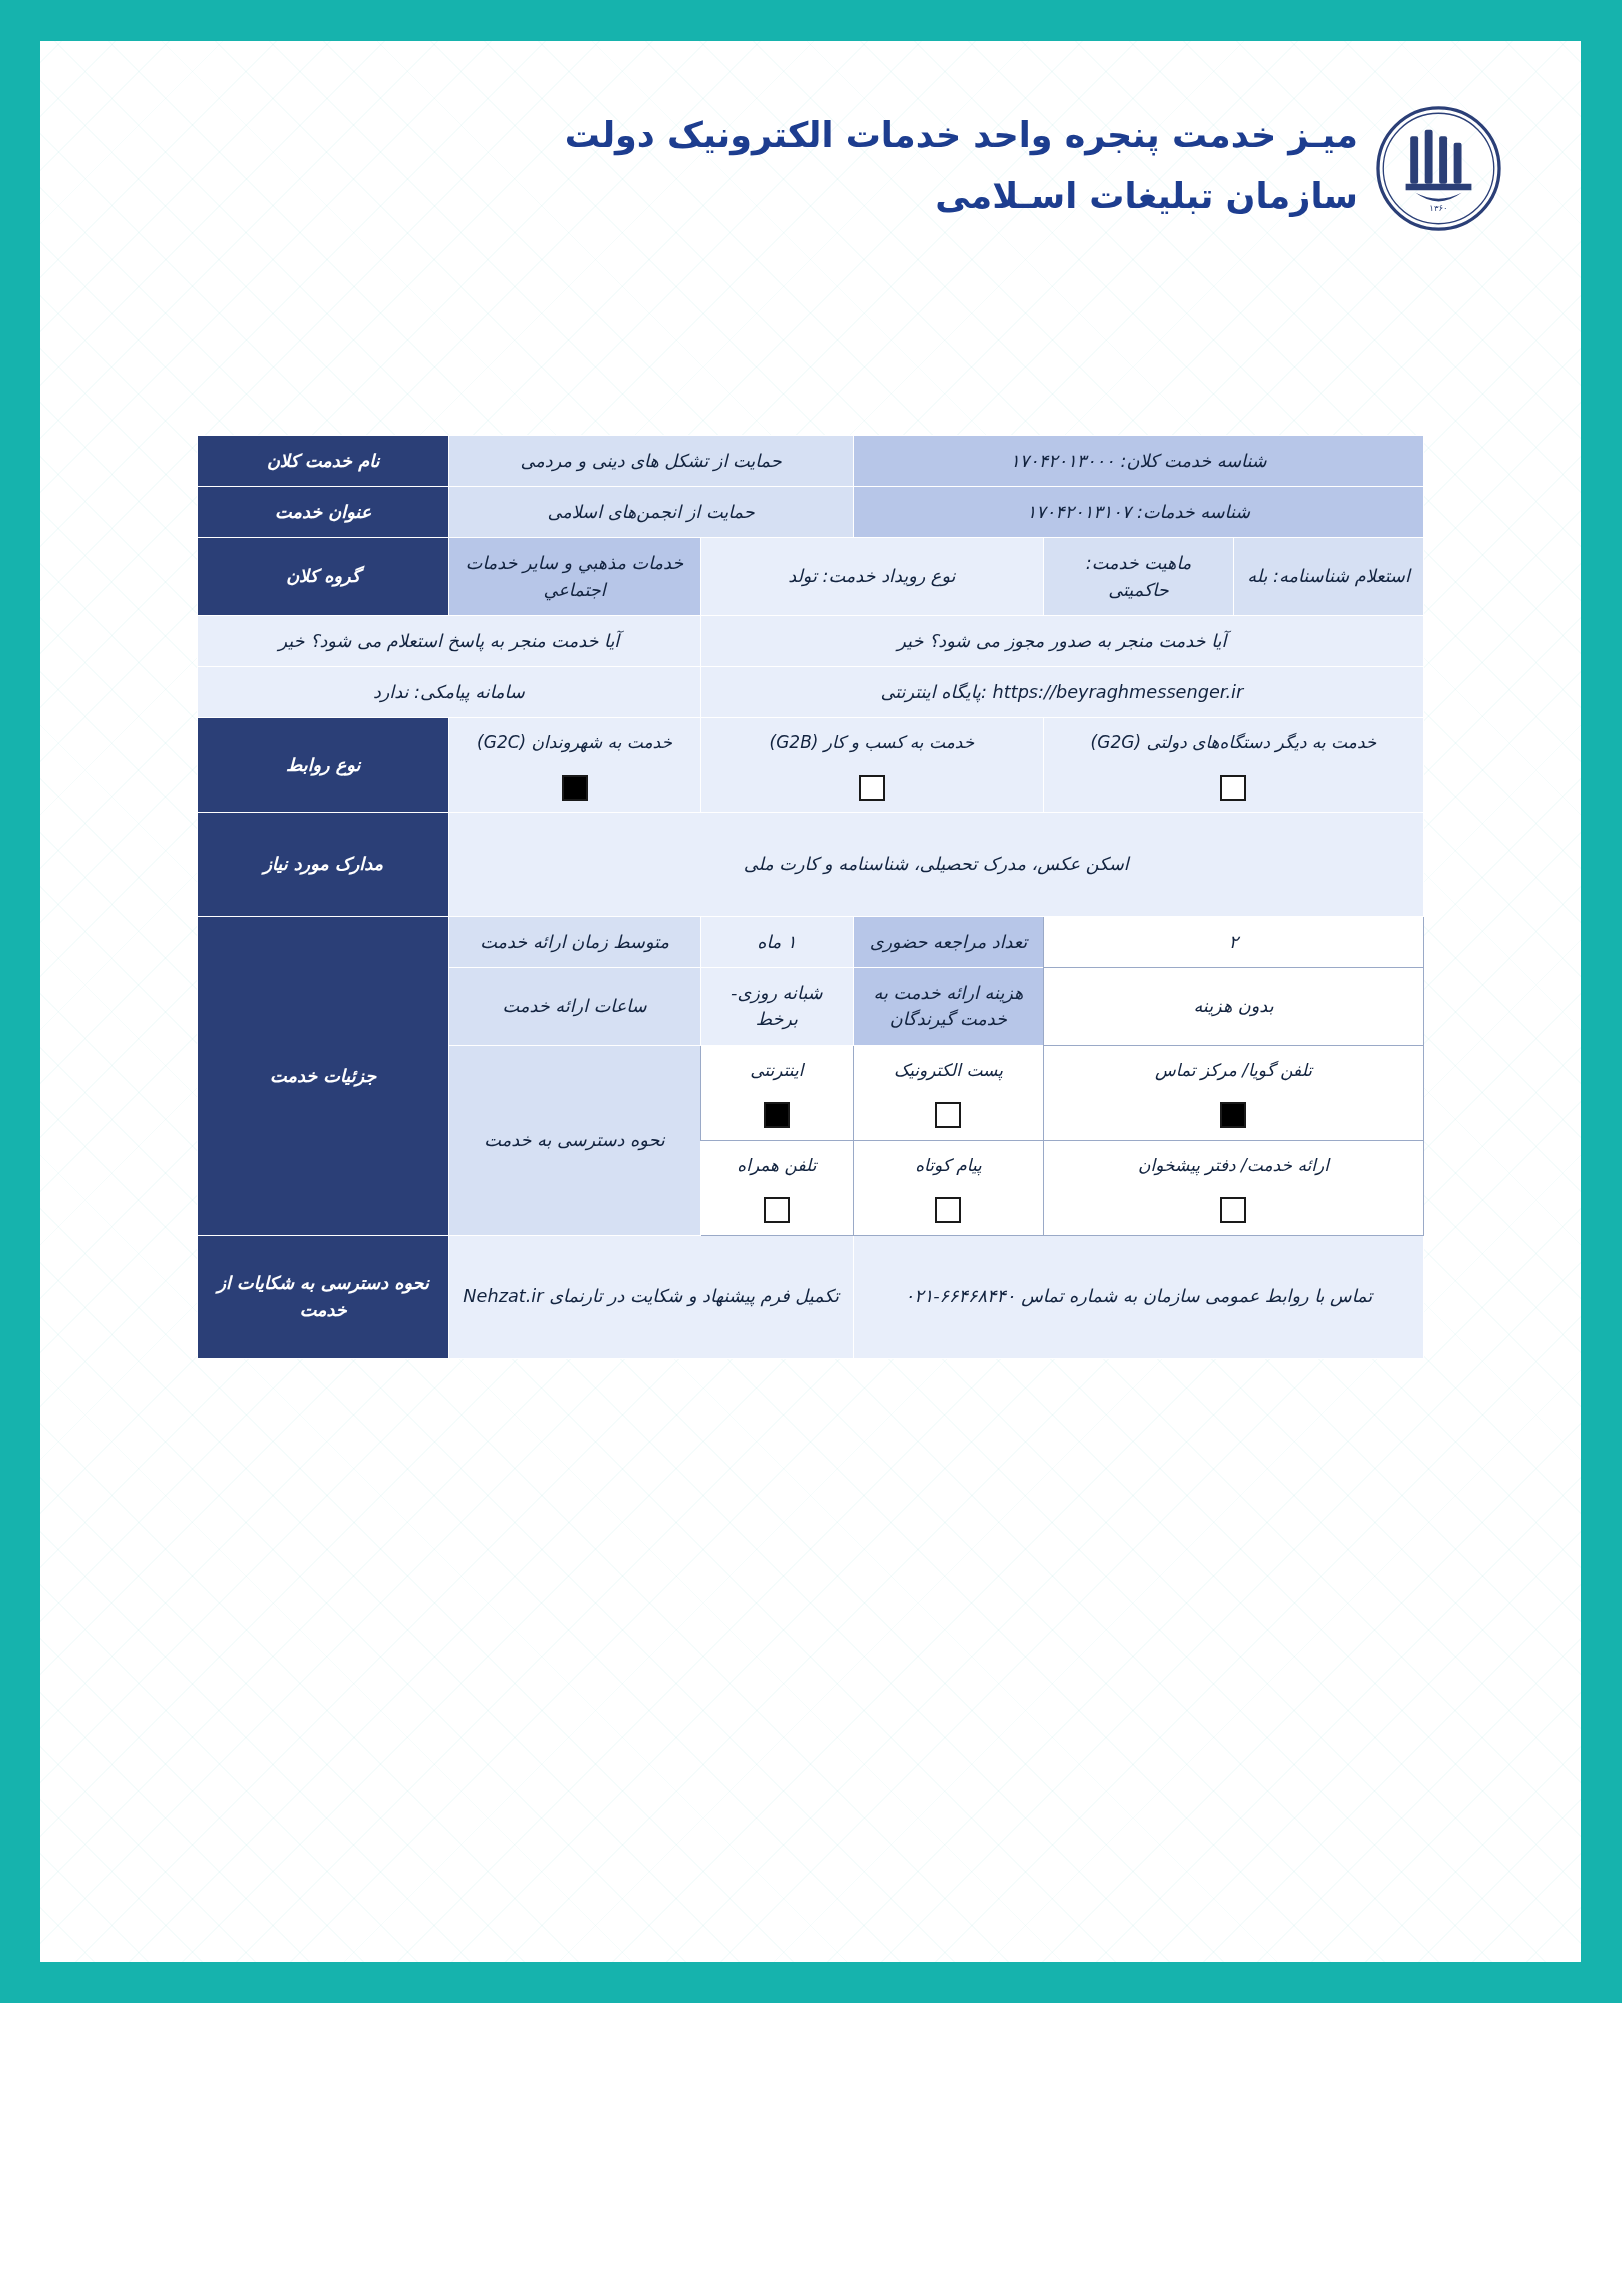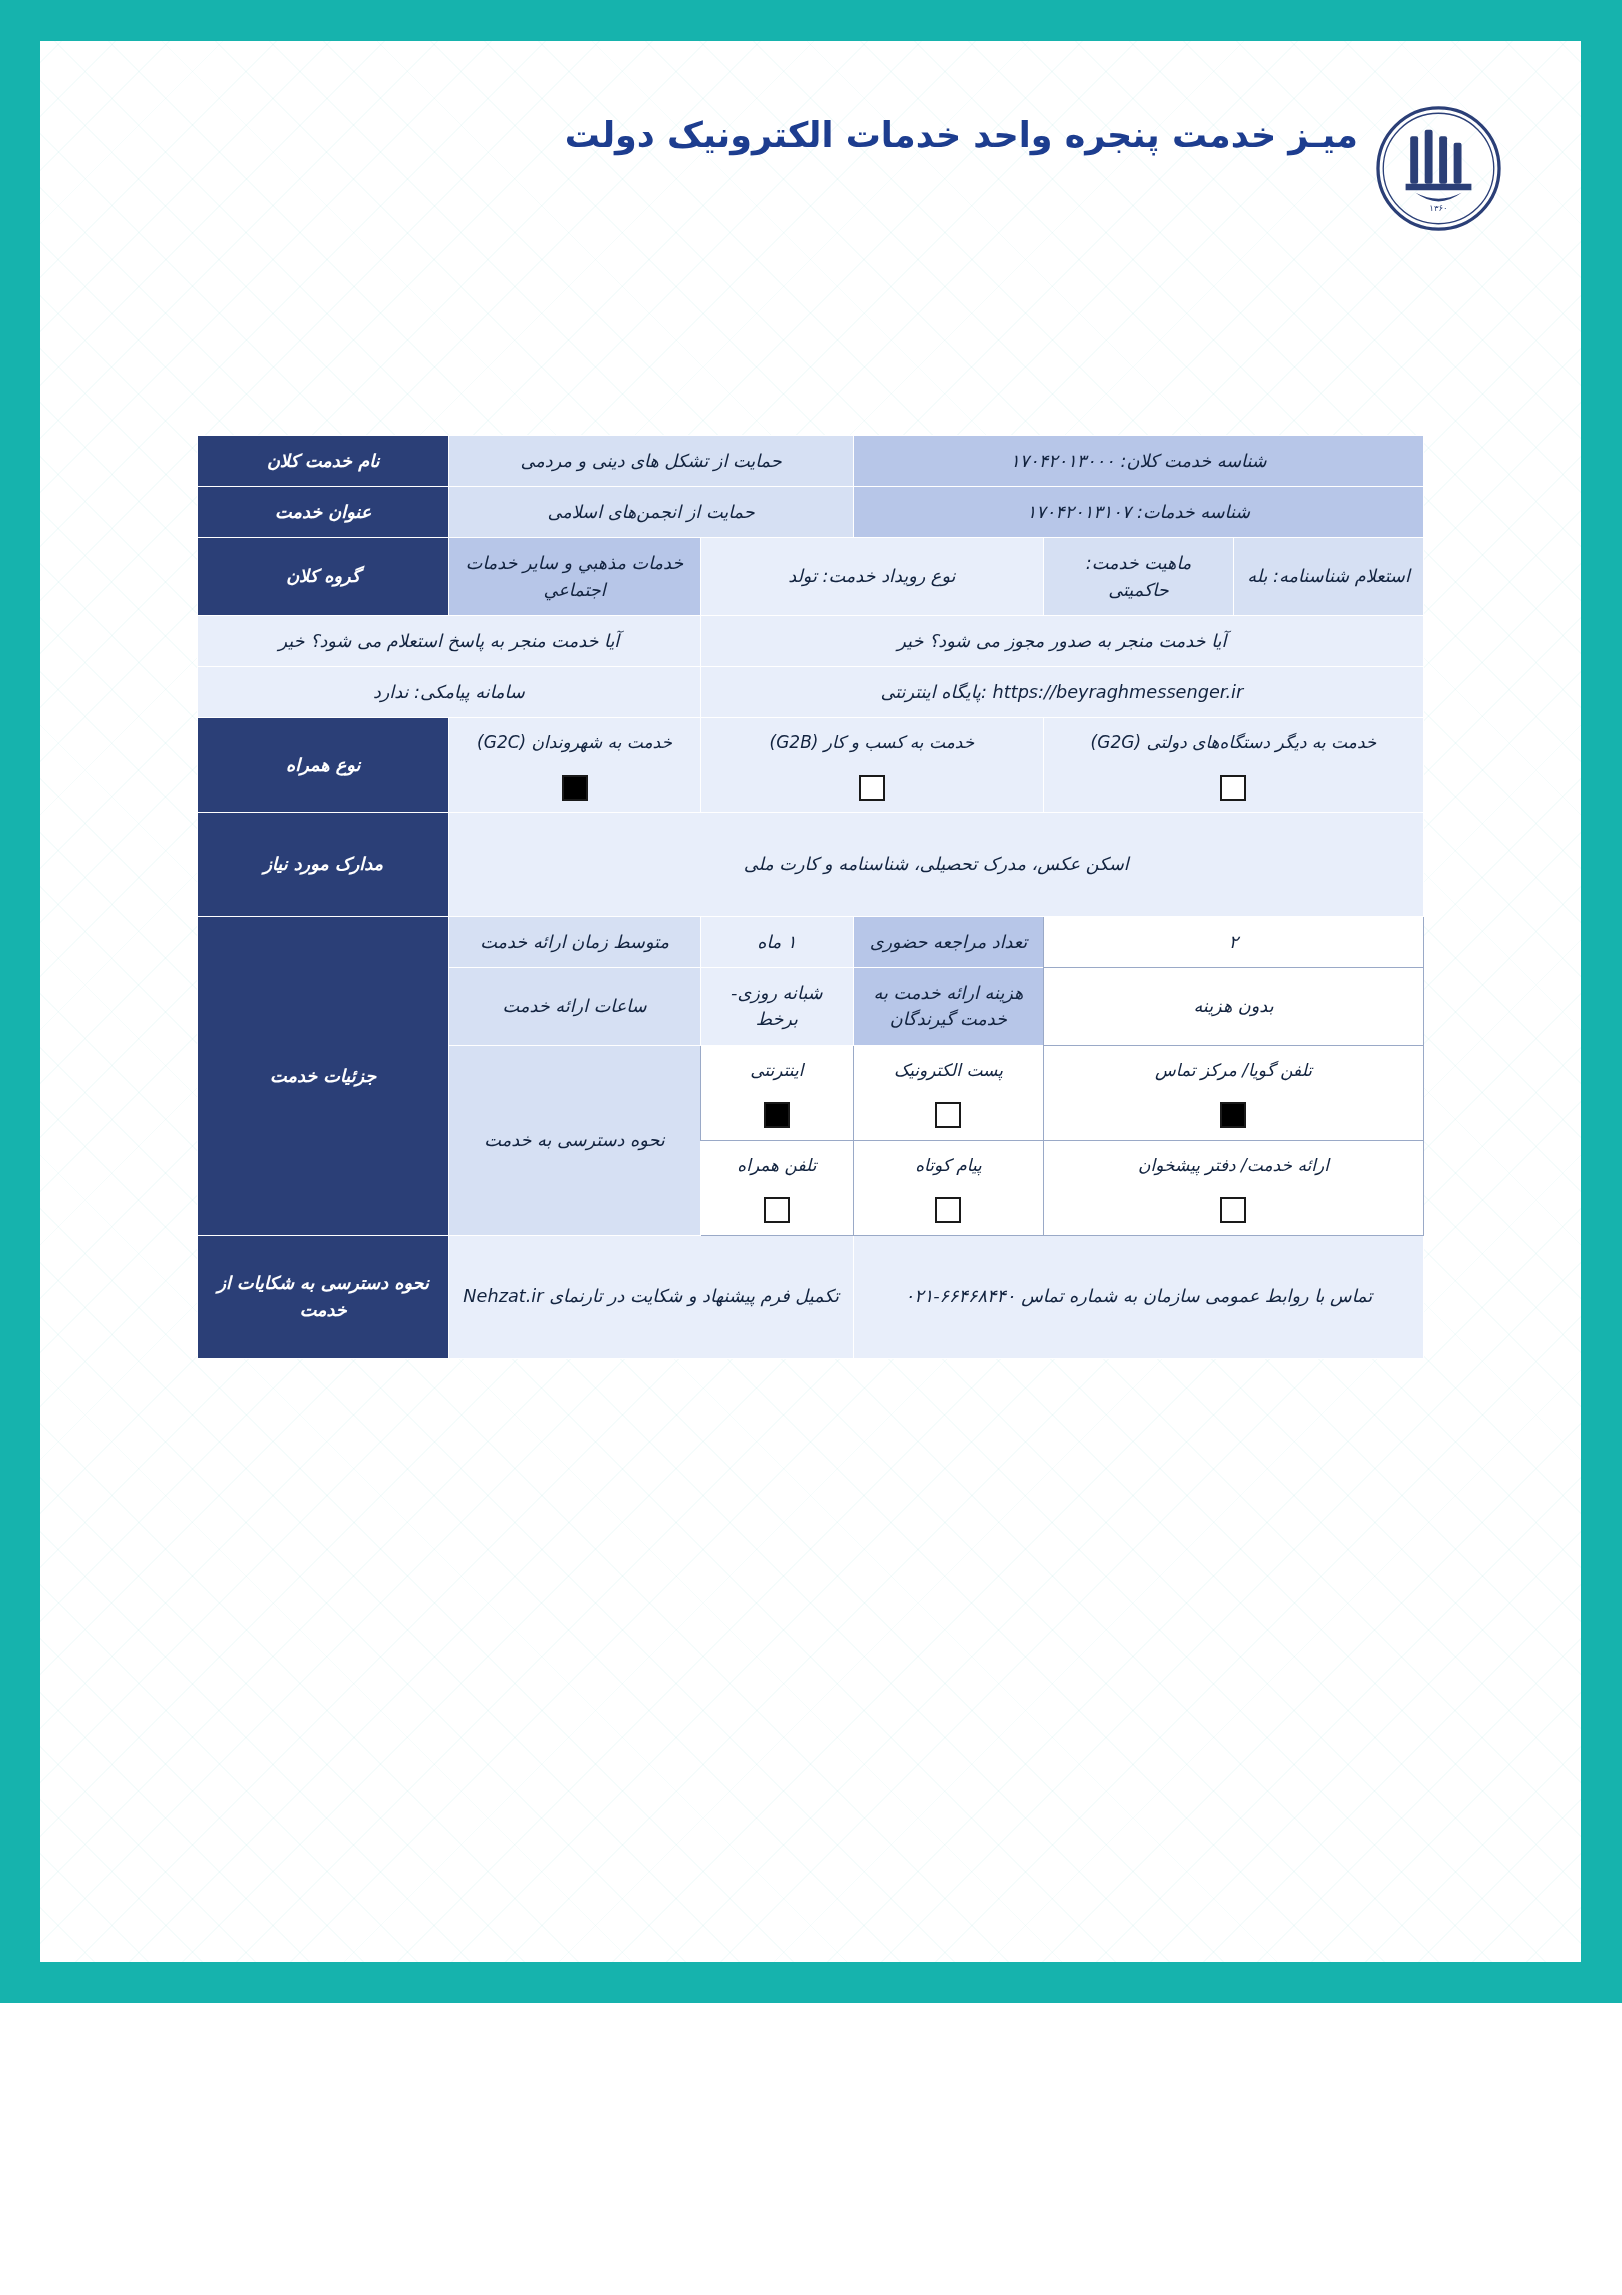--- a/index.html
+++ b/index.html
@@ -127,20 +127,21 @@
 </style>
 </head>
 <body>
 
 <div class="page">
   <div class="inner">
 
     <div class="header">
       <div class="header-text">
         <div class="title-1">میـز خدمت پنجره واحد خدمات الکترونیک دولت</div>
+        <div class="title-2">سازمان تبلیغات اسـلامی</div>
       </div>
       <div class="logo">
         <svg viewBox="0 0 190 190" width="125" height="125" aria-hidden="true">
           <circle cx="95" cy="95" r="92" fill="none" stroke="#2b3f77" stroke-width="5"></circle>
           <circle cx="95" cy="95" r="84" fill="none" stroke="#2b3f77" stroke-width="2"></circle>
           <g fill="#2b3f77">
             <rect x="52" y="46" width="12" height="72" rx="3"></rect>
             <rect x="74" y="36" width="12" height="82" rx="3"></rect>
             <rect x="96" y="46" width="12" height="72" rx="3"></rect>
             <rect x="118" y="56" width="12" height="62" rx="3"></rect>
@@ -208,21 +209,21 @@
                 <span class="chk-label">خدمت به کسب و کار (G2B)</span>
                 <span class="chk"></span>
               </div>
             </td>
             <td class="cellC">
               <div class="chk-row">
                 <span class="chk-label">خدمت به شهروندان (G2C)</span>
                 <span class="chk on"></span>
               </div>
             </td>
-            <td class="lbl">نوع همراه</td>
+            <td class="lbl">نوع روابط</td>
           </tr>
 
           <tr>
             <td class="cellC" colspan="5" style="height:79px">اسکن عکس، مدرک تحصیلی، شناسنامه و کارت ملی</td>
             <td class="lbl">مدارک مورد نیاز</td>
           </tr>
 
           <tr>
             <td class="white" colspan="2">۲</td>
             <td class="cellA">تعداد مراجعه حضوری</td>

